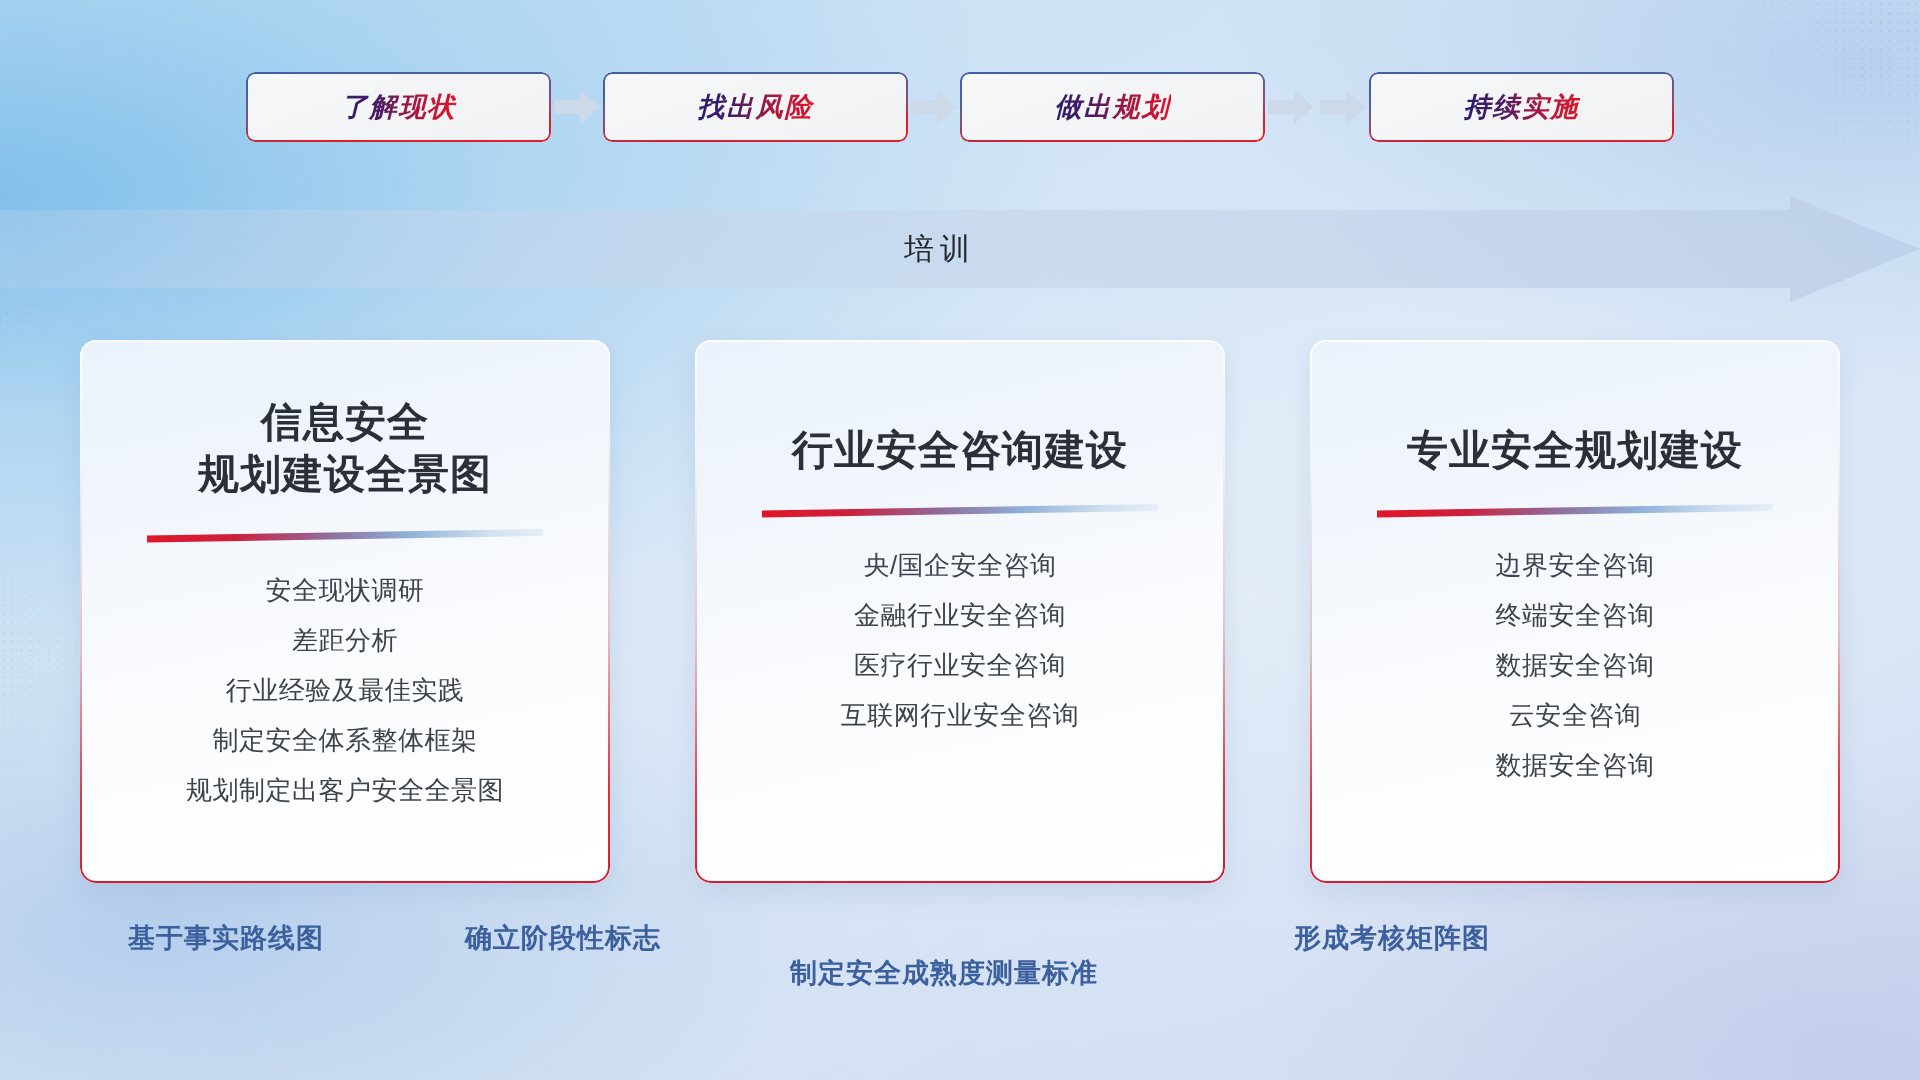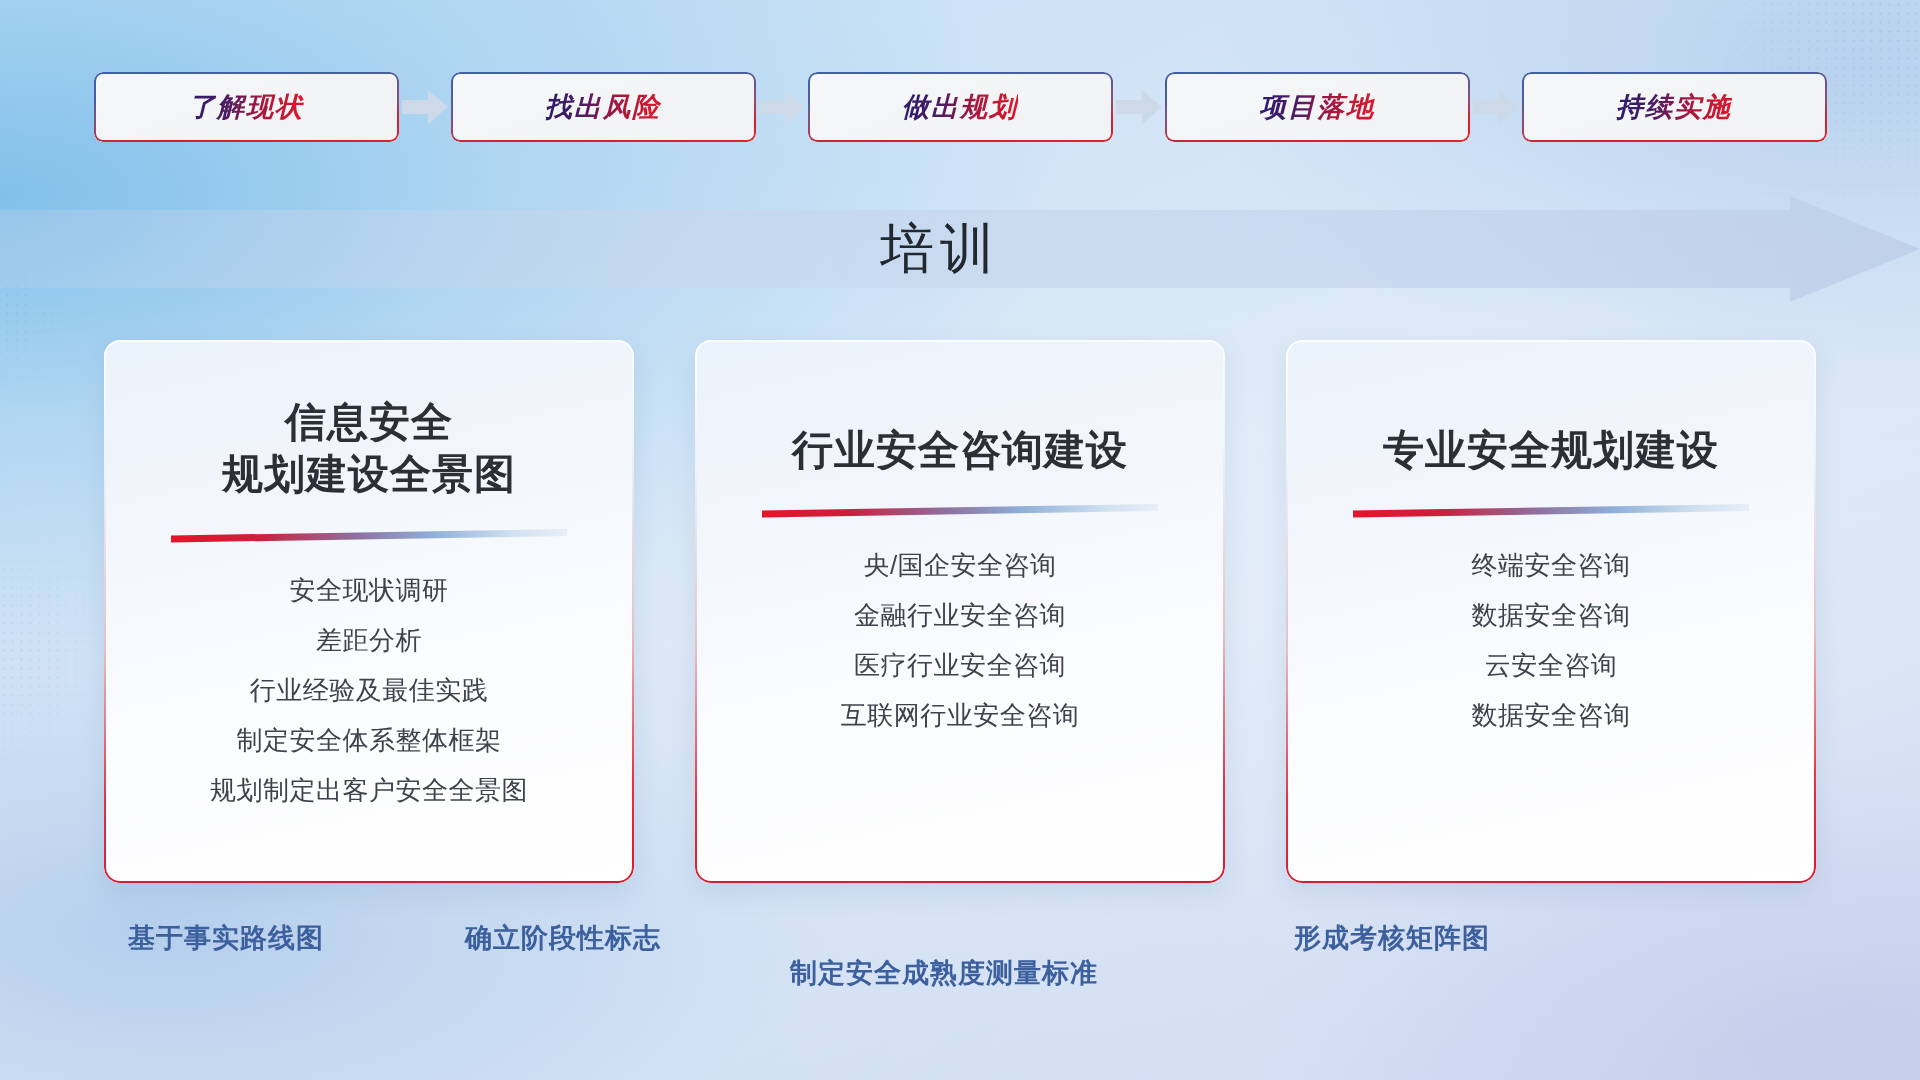--- a/index.html
+++ b/index.html
@@ -107,34 +107,34 @@
     width: 1920px; height: 106px;
   }
   #banner svg { display: block; width: 1920px; height: 106px; }
   #banner-title {
     position: absolute;
     left: 0; top: 196px;
     width: 1880px; height: 106px;
     display: flex;
     align-items: center;
     justify-content: center;
-    font-size: 54px;
+    font-size: 30px;
     font-weight: 500;
     color: #22282f;
     letter-spacing: 6px;
   }
 
   
   #cards {
     position: absolute;
     left: 0; top: 340px;
     width: 1920px;
     display: flex;
     justify-content: center;
-    gap: 61px;
+    gap: 85px;
   }
   .card {
     position: relative;
     width: 530px;
     height: 543px;
     border-radius: 16px;
     box-sizing: border-box;
     background: linear-gradient(168deg, #eaf2fb 0%, #f2f6fc 30%, #fbfcfe 62%, #ffffff 100%);
     box-shadow: 0 10px 26px rgba(92,126,170,0.14);
     padding: 38px 30px 24px 30px;
@@ -255,23 +255,20 @@
 
     <div class="step-box">
       <span class="step-label">做出规划</span>
     </div>
     <div class="step-arrow">
       <svg width="46" height="34" viewBox="0 0 46 34" aria-hidden="true">
         <path d="M0 10 H26 V0 L46 17 L26 34 V24 H0 Z" fill="#ccd9e8"></path>
       </svg>
     </div>
 
-    <div class="step-box">
-      <span class="step-label">项目落地</span>
-    </div>
     <div class="step-arrow">
       <svg width="46" height="34" viewBox="0 0 46 34" aria-hidden="true">
         <path d="M0 10 H26 V0 L46 17 L26 34 V24 H0 Z" fill="#ccd9e8"></path>
       </svg>
     </div>
 
     <div class="step-box">
       <span class="step-label">持续实施</span>
     </div>
   </div>
@@ -362,20 +359,21 @@
               <stop offset="46%" stop-color="#8e6e9e"></stop>
               <stop offset="66%" stop-color="#8fb0d8"></stop>
               <stop offset="86%" stop-color="#cfe0f0"></stop>
               <stop offset="100%" stop-color="#e7eef7"></stop>
             </linearGradient>
           </defs>
           <path d="M0 6.5 L396 0 L396 7 L0 13.5 Z" fill="url(#divGrad3)"></path>
         </svg>
       </div>
       <ul class="card-list">
+        <li>边界安全咨询</li>
         <li>终端安全咨询</li>
         <li>数据安全咨询</li>
         <li>云安全咨询</li>
         <li>数据安全咨询</li>
       </ul>
     </div>
 
   </div>
 
   <div id="captions">

